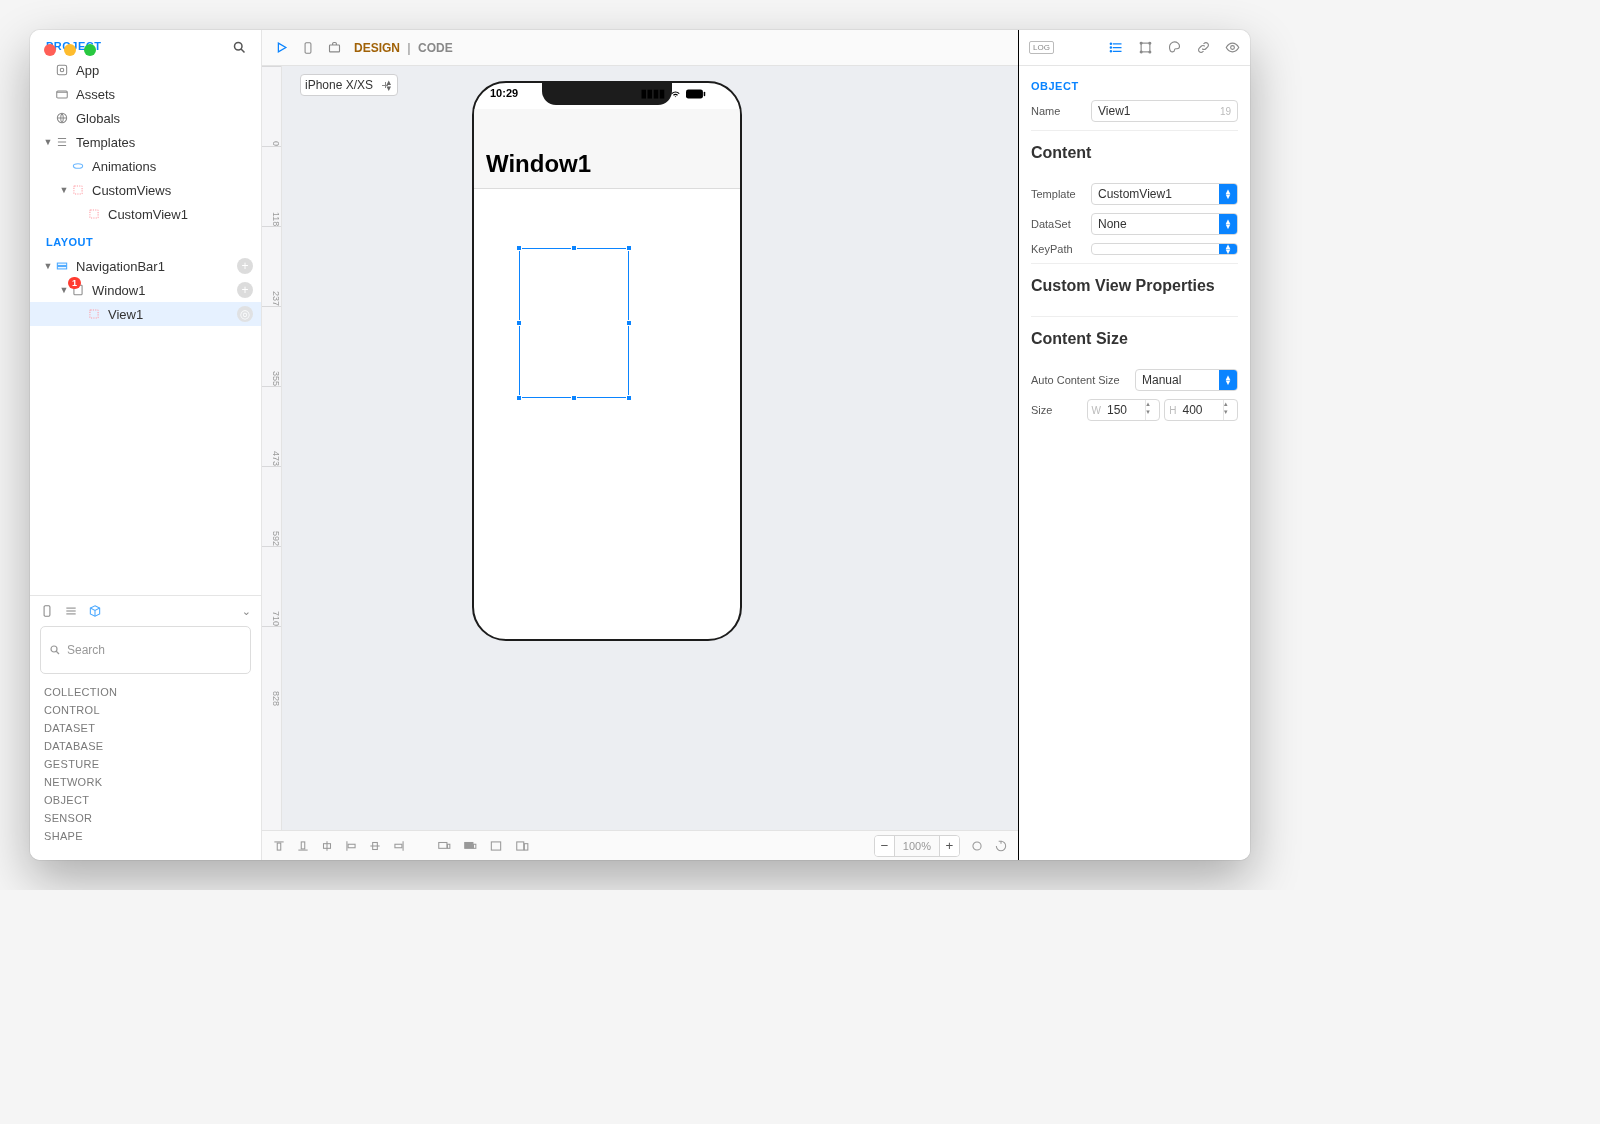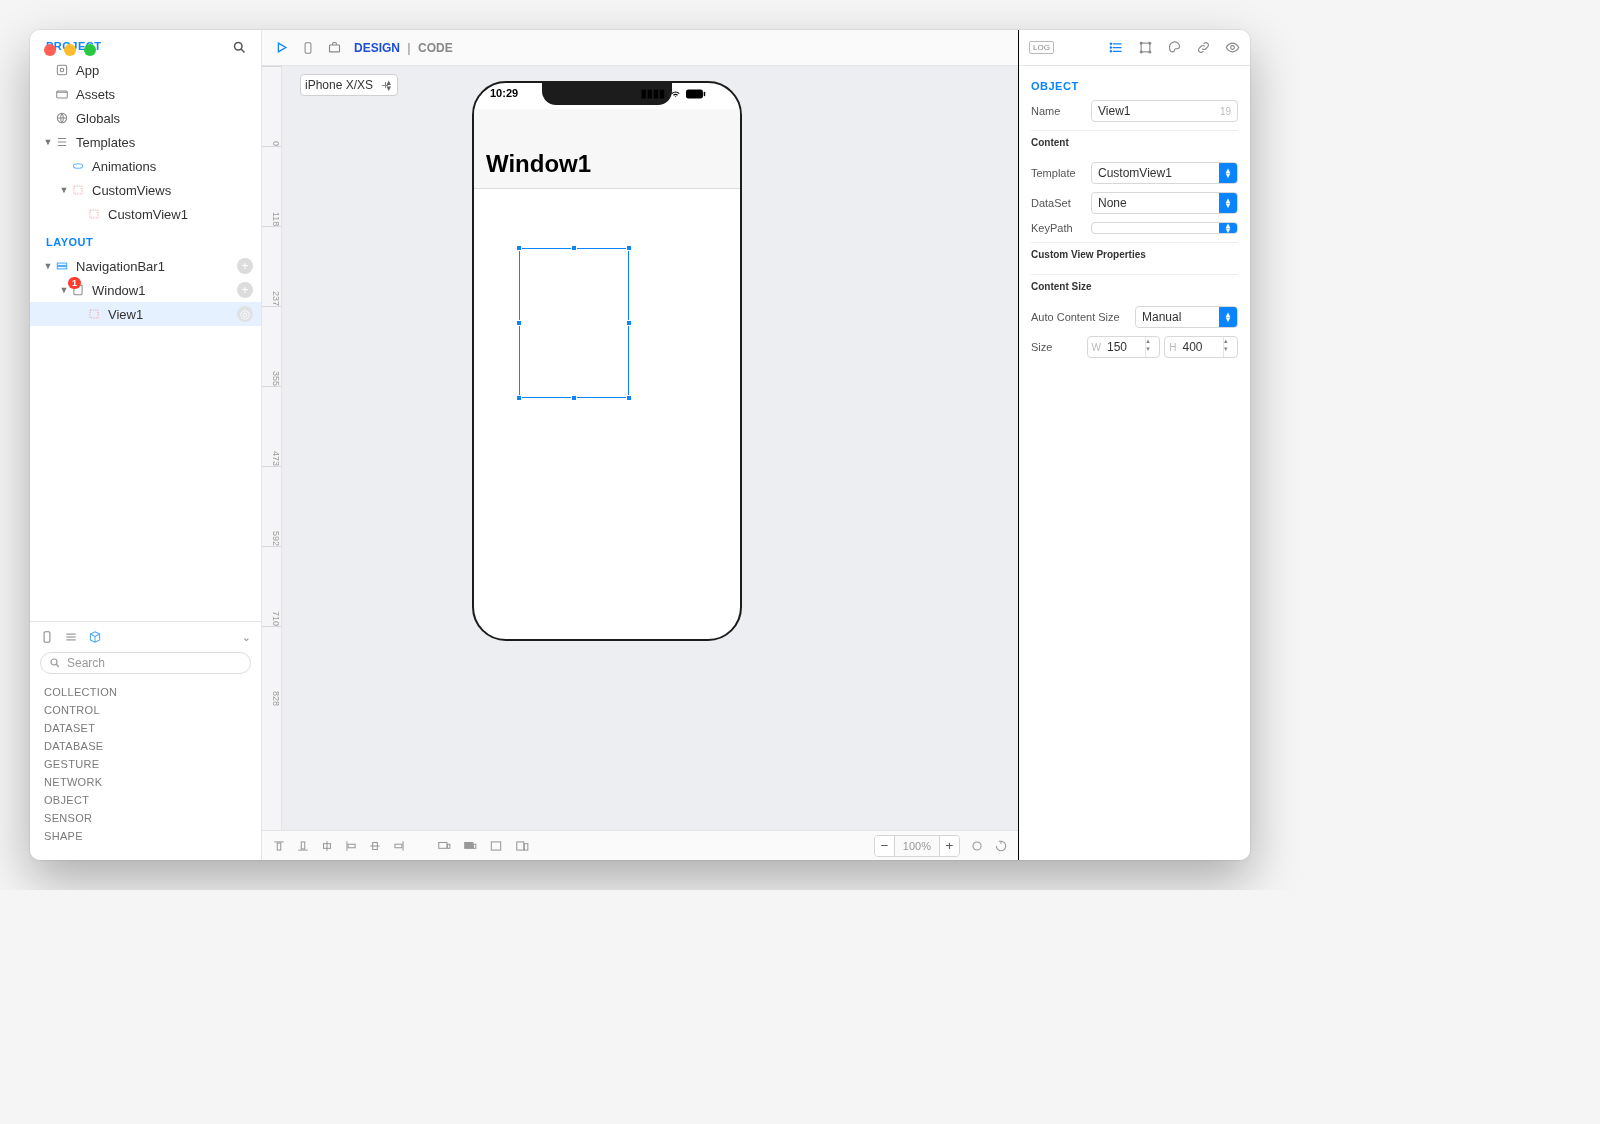--- a/index.html
+++ b/index.html
@@ -25,30 +25,30 @@
 .tr-icon svg{width:14px;height:14px;}
 .tr-label { flex:1; white-space:nowrap; overflow:hidden; text-overflow:ellipsis;}
 .tr-act { width:16px;height:16px;border-radius:50%;background:#d9d9d9;color:#fff;display:flex;align-items:center;justify-content:center;font-size:12px;opacity:.9;}
 .ind-0{padding-left:12px;} .ind-1{padding-left:28px;} .ind-2{padding-left:44px;}
 .badge-red { position:absolute; background:#ff3b30; color:#fff; font-size:9px; font-weight:700; border-radius:7px; padding:0 4px; line-height:12px;}
 
 
 .sb-bottom { border-top:1px solid #e5e5e5; padding:8px 10px; display:flex; flex-direction:column; gap:8px;}
 .sb-tabs { display:flex; align-items:center; gap:10px; color:#888;}
 .sb-tabs .spacer{flex:1;}
-.sb-searchbox { display:flex; align-items:center; gap:6px; border:1px solid #ddd; border-radius:11px; padding:3px 8px; font-size:12px; color:#999;}
+.sb-searchbox { display:flex; align-items:center; gap:6px; border:1px solid #ddd; border-radius:5px; padding:16px 8px; font-size:12px; color:#999;}
 .lib-list { display:flex; flex-direction:column; gap:6px; padding:4px 4px 10px;}
 .lib-item { font-size:11px; color:#7a7a7a; letter-spacing:.3px;}
 
 
 .center { flex:1; display:flex; flex-direction:column; background:#eceef2;}
 .c-top { height:36px; background:#fafafa; border-bottom:1px solid #e3e3e3; display:flex; align-items:center; padding:0 12px; gap:12px;}
 .c-top .title{flex:1;text-align:center;font-weight:600;color:#333;font-size:13px;}
 .mode{font-size:12px;font-weight:700;}
-.mode .on{color:#1d4ed8;} .mode .sep{color:#aaa;margin:0 4px;} .mode .off{color:#888;}
+.mode .on{color:#a16207;} .mode .sep{color:#aaa;margin:0 4px;} .mode .off{color:#888;}
 .icbtn{color:#888;}
 .icbtn.blue{color:#0a84ff;}
 .ruler-h{height:20px;background:#f5f5f7;border-bottom:1px solid #e3e3e3;display:flex;overflow:hidden;font-size:9px;color:#9a9a9a;position:relative;}
 .ruler-h .tick{flex:0 0 80px;border-left:1px solid #d8d8da;padding-left:3px;}
 .ruler-h .shade{position:absolute;top:0;bottom:0;background:rgba(0,0,0,.06);}
 .canvas-row{flex:1;display:flex;overflow:hidden;}
 .ruler-v{width:20px;background:#f5f5f7;border-right:1px solid #e3e3e3;display:flex;flex-direction:column;font-size:9px;color:#9a9a9a;}
 .ruler-v .tick{flex:0 0 80px;border-top:1px solid #d8d8da;writing-mode:vertical-rl;padding-top:3px;text-align:right;}
 .canvas{flex:1;position:relative;overflow:hidden;}
 .device-select{position:absolute;top:8px;left:18px;background:#fff;border:1px solid #d0d0d2;border-radius:4px;font-size:12px;padding:3px 24px 3px 4px;display:flex;align-items:center;color:#333;}
@@ -75,21 +75,21 @@
 .zoom span{padding:0 8px;}
 
 
 .inspector{width:232px;border-left:1px solid #000000;background:#fff;display:flex;flex-direction:column;}
 .insp-top{height:36px;border-bottom:1px solid #e5e5e5;display:flex;align-items:center;padding:0 10px;gap:14px;color:#888;}
 .log-badge{border:1px solid #bbb;font-size:8px;padding:1px 3px;border-radius:2px;}
 .insp-top .spacer{flex:1;}
 .insp-top .on{color:#0a84ff;}
 .insp-body{padding:10px 12px;font-size:12px;color:#333;display:flex;flex-direction:column;gap:8px;}
 .insp-section{font-size:11px;font-weight:700;color:#0a84ff;letter-spacing:.5px;padding-top:4px;}
-.insp-head{font-size:10px;font-weight:700;padding:6px 0;border-top:1px solid #eee;}
+.insp-head{font-size:16px;font-weight:700;padding:13px 0;border-top:1px solid #eee;}
 .form-row{display:flex;align-items:center;gap:4px;}
 .form-row label{width:56px;color:#555;font-size:11px;}
 .txt-in{flex:1;border:1px solid #d8d8d8;border-radius:4px;padding:3px 6px;font-size:12px;background:#fff;display:flex;align-items:center;justify-content:space-between;}
 .txt-in .cnt{color:#bbb;font-size:10px;}
 .sel{flex:1;display:flex;align-items:center;border:1px solid #d8d8d8;border-radius:4px;overflow:hidden;}
 .sel .v{flex:1;padding:3px 6px;font-size:12px;}
 .sel .btn{width:18px;align-self:stretch;background:#0a84ff;color:#fff;display:flex;align-items:center;justify-content:center;font-size:9px;flex-direction:column;line-height:5px;}
 .num-in{display:flex;align-items:center;border:1px solid #d8d8d8;border-radius:4px;overflow:hidden;width:80px;}
 .num-in .lab{color:#bbb;font-size:10px;padding:0 4px;}
 .num-in .val{flex:1;font-size:12px;padding:3px 2px;}

